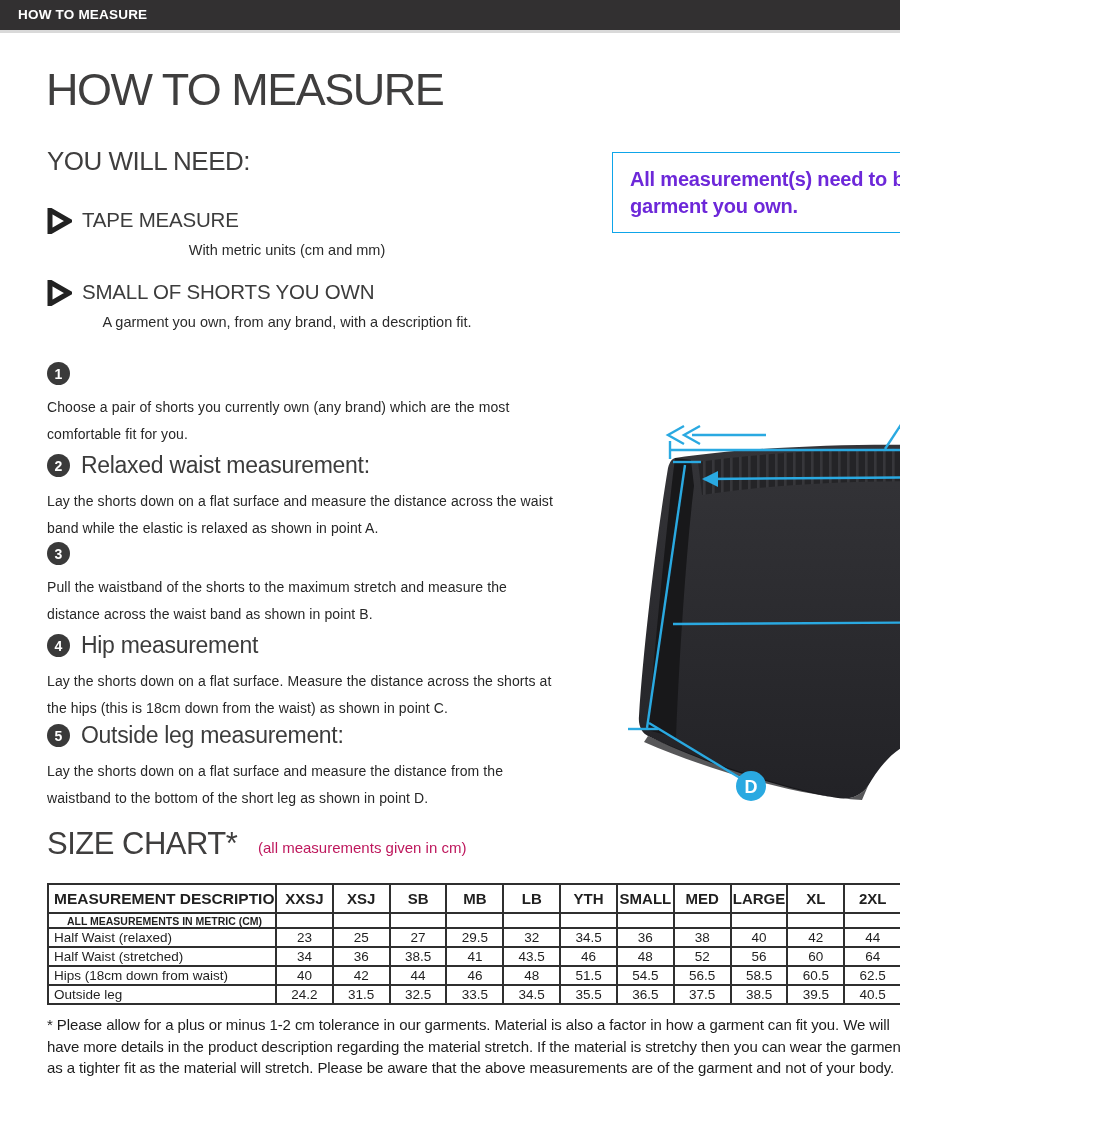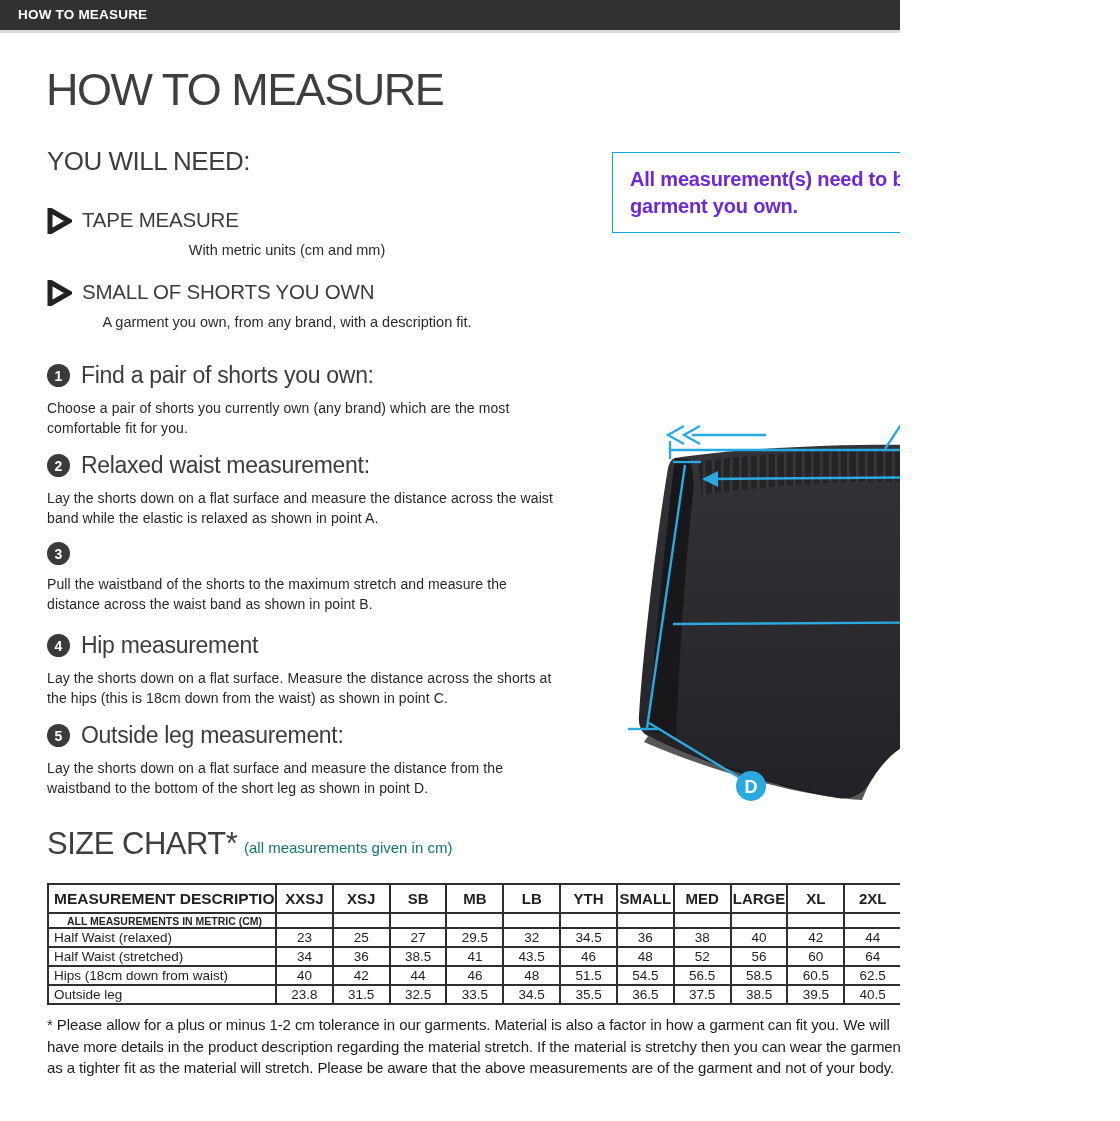--- a/index.html
+++ b/index.html
@@ -26,28 +26,28 @@
   .need-title { font-size:20.5px; color:#3c3c3c; letter-spacing:-.2px; }
   .need-sub { margin-top:4px; font-size:14.5px; color:#2b2b2b;text-align:center; }
 
   .note-box { position:absolute; left:612px; top:152px; width:486px; height:81px; border:1px solid #0ea5e9; padding:13px 17px; font-size:20px; font-weight:700; color:#6d28d9; line-height:27px; letter-spacing:-.2px; }
 
   
   .step { position:absolute; left:47px; width:510px; }
   .step-head { display:flex; align-items:center; gap:11px; }
   .step-num { width:23px; height:23px; border-radius:50%; background:#3a3a3a; color:#fff; font-size:14px; font-weight:700; display:flex; align-items:center; justify-content:center; flex:0 0 23px; }
   .step-title { font-size:23px; color:#3c3c3c; letter-spacing:-.3px; }
-  .step-body { margin-top:9px; font-size:14px; line-height:20px; color:#272727; letter-spacing:.1px; }
+  .step-body { margin-top:9px; font-size:14px; line-height:27px; color:#272727; letter-spacing:.1px; }
 
   
   .diagram { position:absolute; left:618px; top:338px; width:502px; height:482px; }
 
   
   .h3 { position:absolute; left:47px; top:826px; font-size:31px; font-weight:400; color:#3f3e3e; letter-spacing:-.5px; }
-  .h3-sub { position:absolute; left:244px; top:839px; font-size:15px; font-weight:500; color:#0f766e; }
+  .h3-sub { position:absolute; left:258px; top:839px; font-size:15px; font-weight:500; color:#be185d; }
 
   table.sizes { position:absolute; left:47px; top:883px; width:912px; border-collapse:collapse; table-layout:fixed; }
   table.sizes th, table.sizes td { border:2px solid #2f2f2f; text-align:center; overflow:hidden; white-space:nowrap; }
   table.sizes th.desc, table.sizes td.label { text-align:left; padding-left:5px; }
   table.sizes th { font-size:15px; font-weight:700; height:29px; color:#1f1f1f; }
   table.sizes th.desc { font-size:15.5px; }
   table.sizes tr.metric td { font-size:10.5px; font-weight:700; height:15px; color:#1f1f1f;text-align:center; }
   table.sizes tr.data td { font-size:13.5px; height:19px; color:#1f1f1f; }
 
   .footnote { position:absolute; left:47px; top:1014px; width:872px; font-size:15px; line-height:21.5px; color:#1d1d1d; letter-spacing:-.1px; }
@@ -97,21 +97,20 @@
     </div>
     <div class="need-sub">A garment you own, from any brand, with a description fit.</div>
   </div>
 
   <div class="note-box">All measurement(s) need to be taken from a garment you own.</div>
 
   <div id="steps-host">
     <div class="step" style="top: 362px;">
       <div class="step-head">
         <div class="step-num">1</div>
-        <div class="step-title">Find a pair of shorts you own:</div>
       </div>
       <div class="step-body">Choose a pair of shorts you currently own (any brand) which are the most comfortable fit for you.</div>
     </div>
 
     <div class="step" style="top: 452px;">
       <div class="step-head">
         <div class="step-num">2</div>
         <div class="step-title">Relaxed waist measurement:</div>
       </div>
       <div class="step-body">Lay the shorts down on a flat surface and measure the distance across the waist band while the elastic is relaxed as shown in point A.</div>
@@ -305,21 +304,21 @@
           <td>51.5</td>
           <td>54.5</td>
           <td>56.5</td>
           <td>58.5</td>
           <td>60.5</td>
           <td>62.5</td>
           <td>64.5</td>
         </tr>
         <tr class="data">
           <td class="label">Outside leg</td>
-          <td>23.8</td>
+          <td>24.2</td>
           <td>31.5</td>
           <td>32.5</td>
           <td>33.5</td>
           <td>34.5</td>
           <td>35.5</td>
           <td>36.5</td>
           <td>37.5</td>
           <td>38.5</td>
           <td>39.5</td>
           <td>40.5</td>

